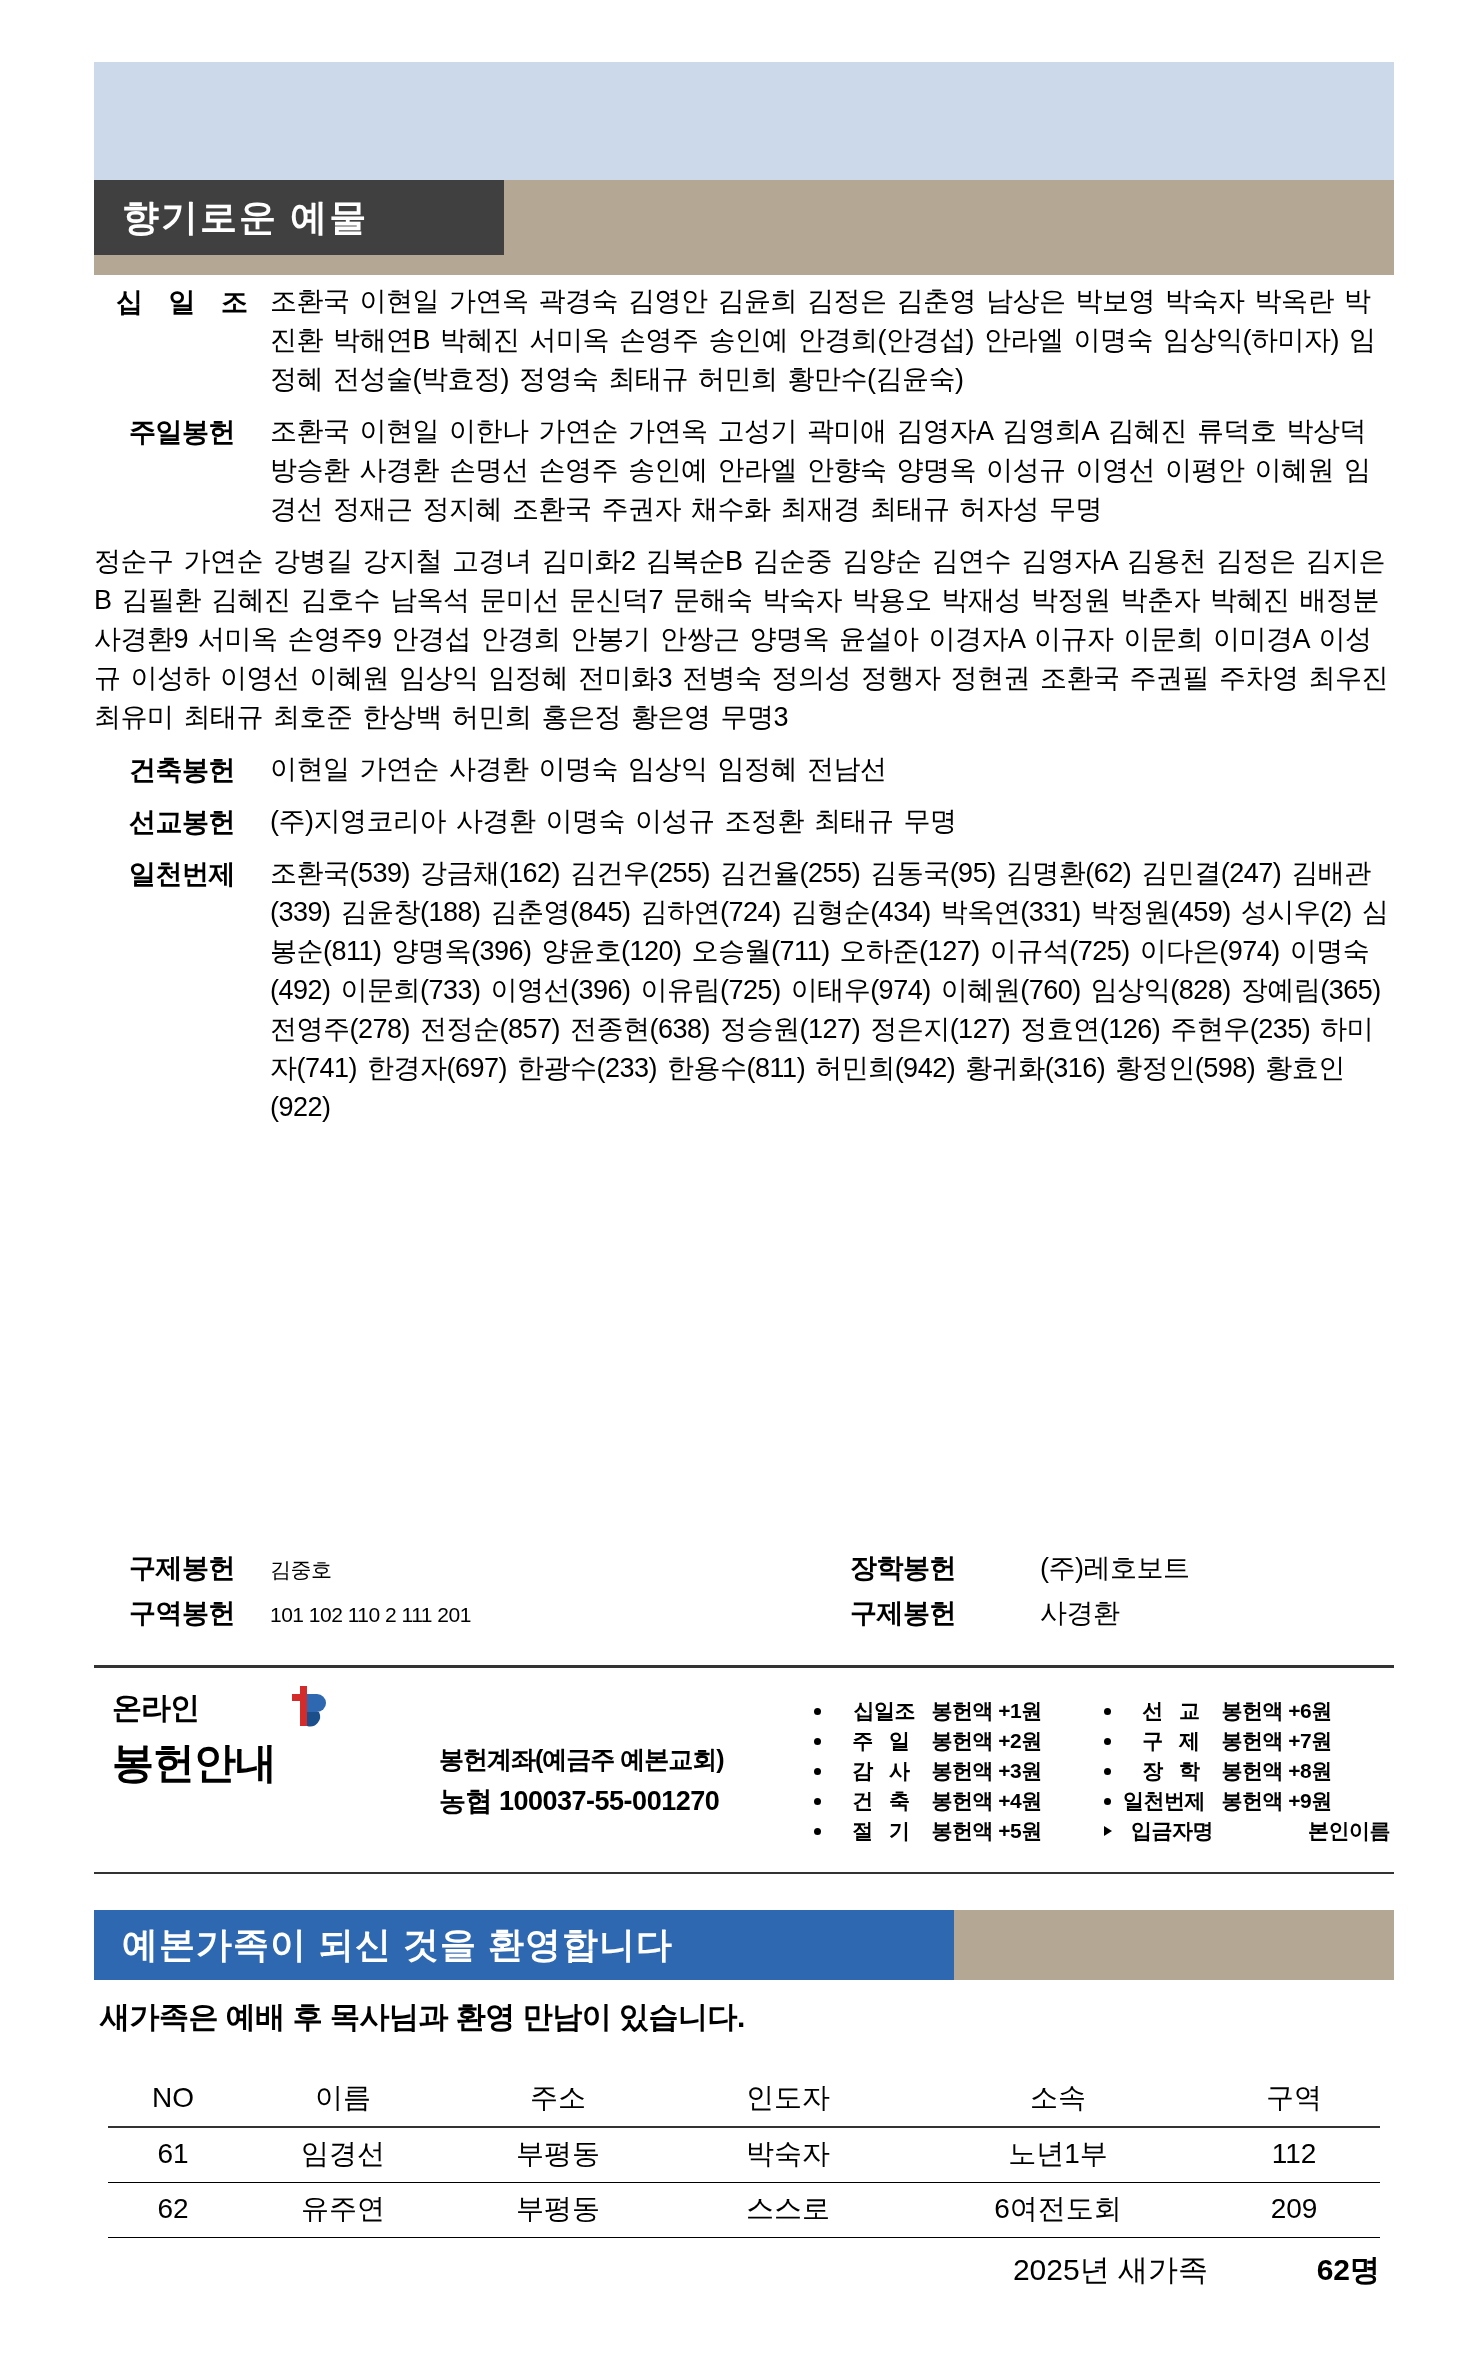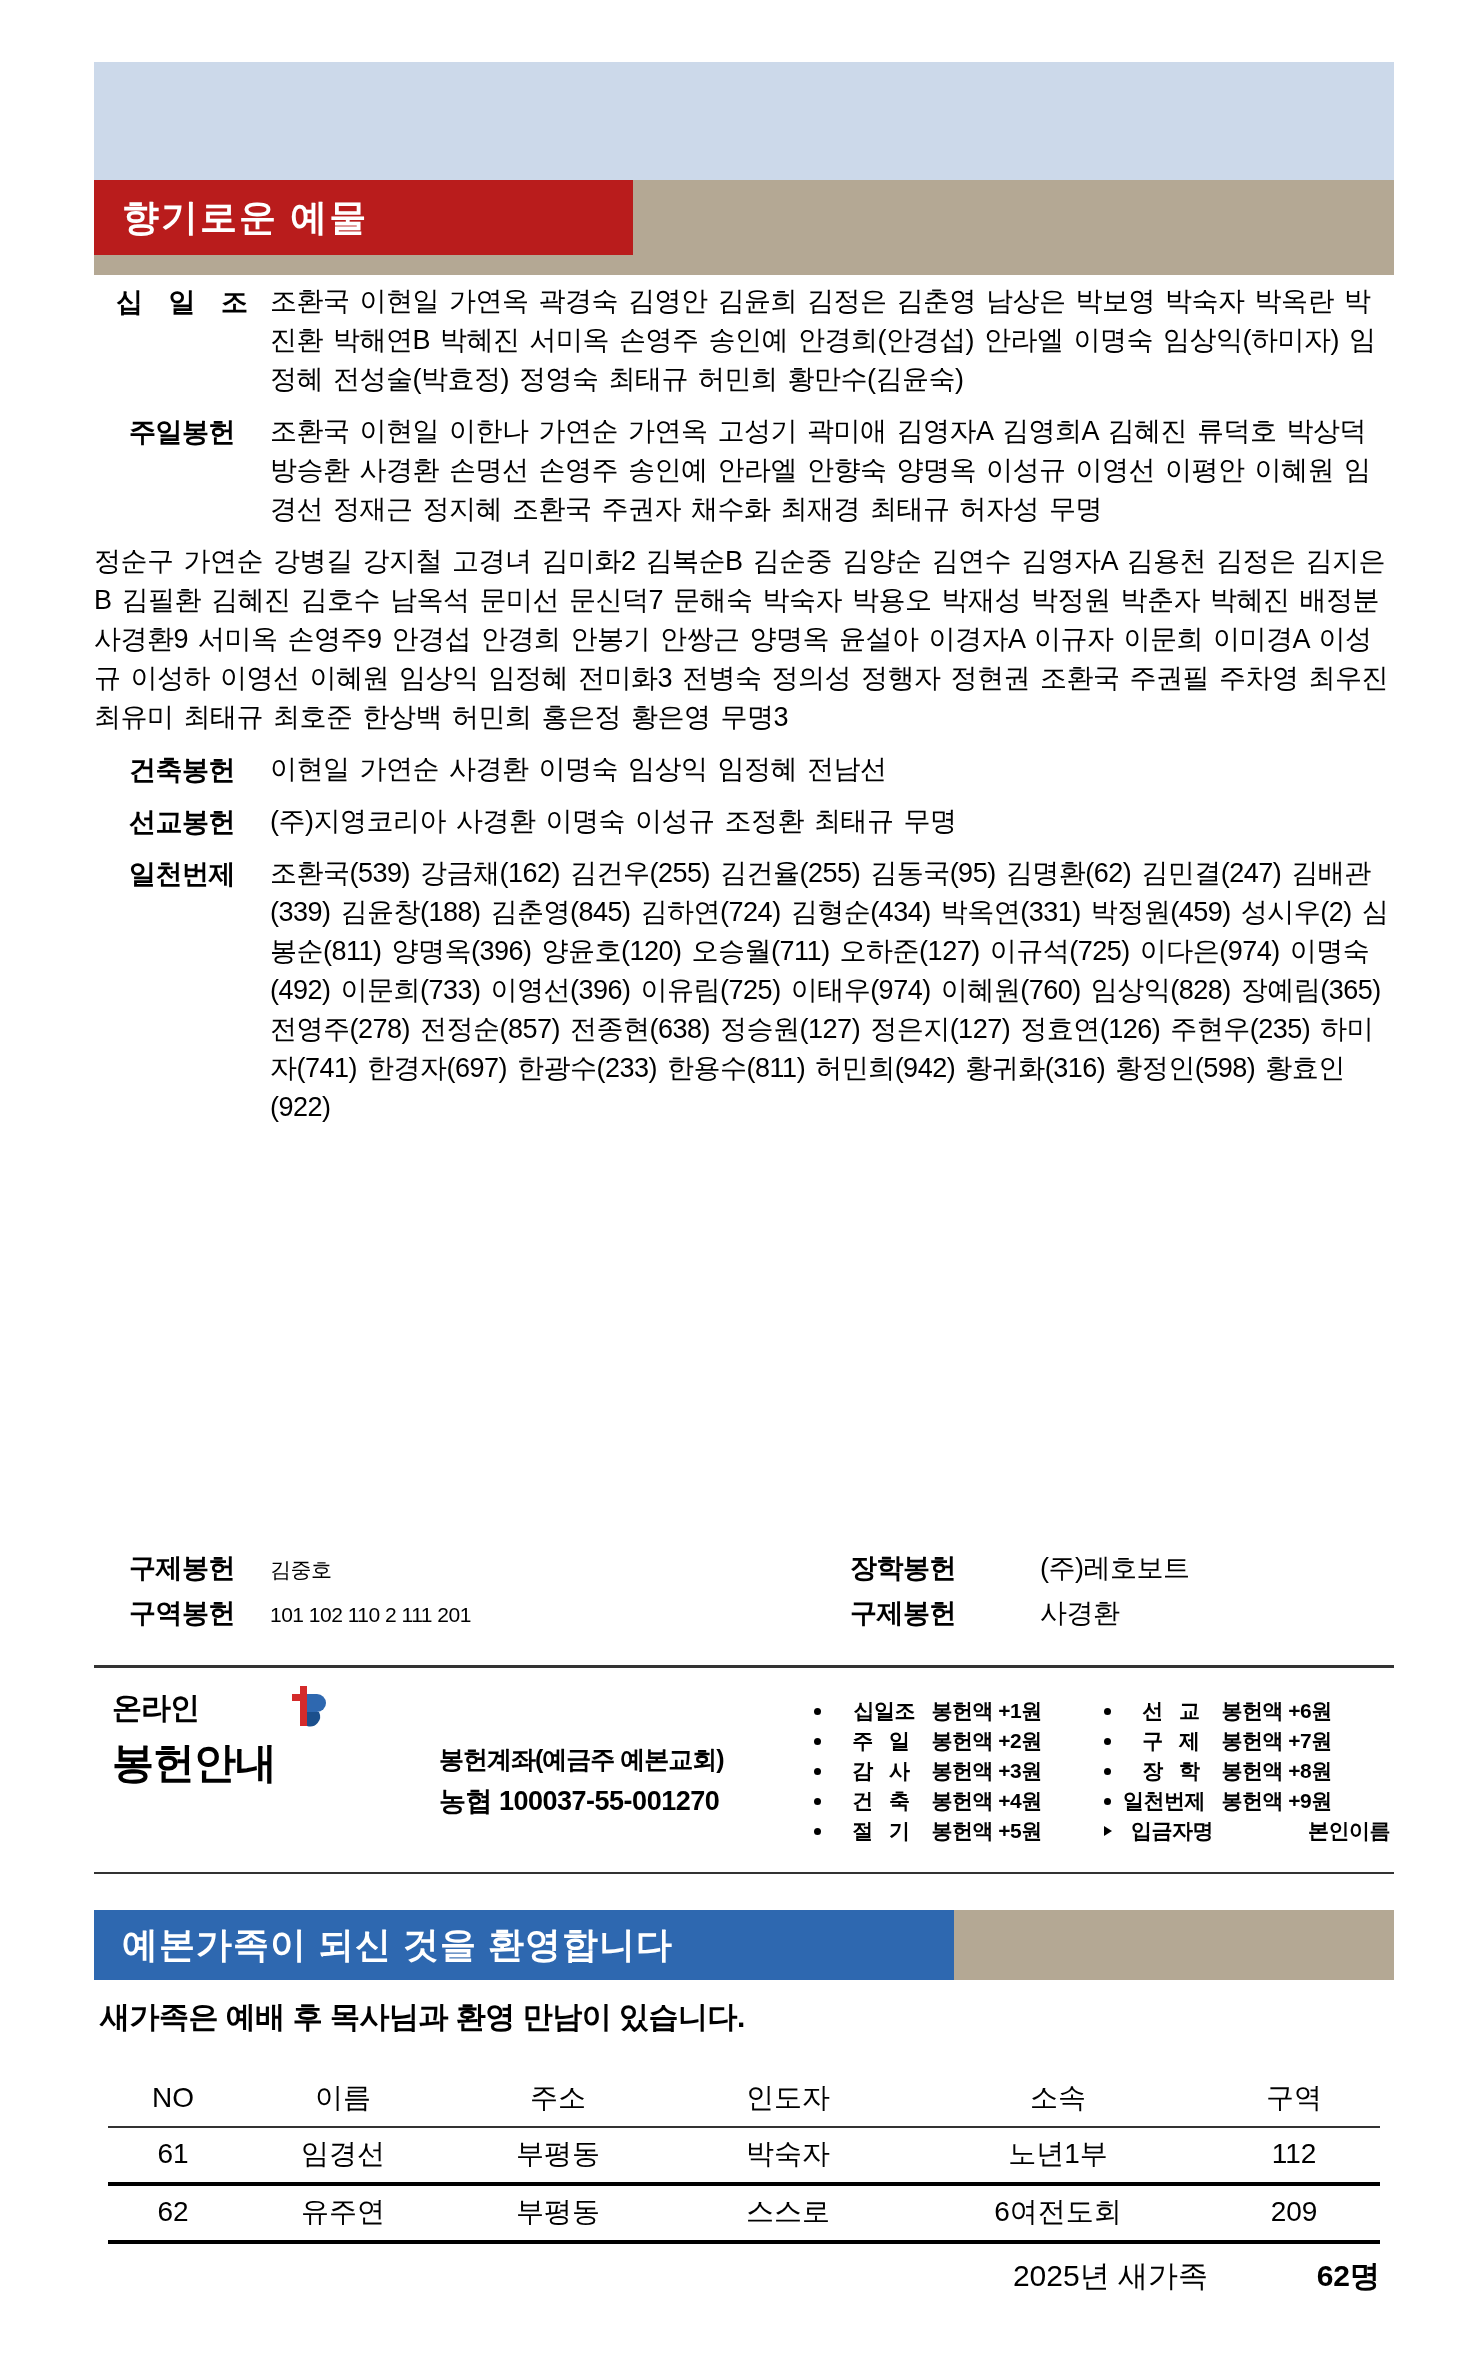--- a/index.html
+++ b/index.html
@@ -30,22 +30,22 @@
   }
   .band-tan {
     position: absolute;
     left: 94px; top: 180px;
     width: 1300px; height: 95px;
     background: #b4a894;
   }
   .title-blue {
     position: absolute;
     left: 94px; top: 180px;
-    width: 539px; height: 75px;
-    background: #b91c1c;
+    width: 410px; height: 75px;
+    background: #404040;
     display: flex;
     align-items: center;
     padding-left: 28px;
     box-sizing: border-box;
   }
   .title-blue span {
     color: #ffffff;
     font-size: 37px;
     font-weight: bold;
     letter-spacing: 2px;
@@ -243,21 +243,21 @@
   }
   .nf-table th {
     font-weight: normal;
     padding: 7px 0 9px 0;
     text-align: center;
     border-bottom: 2px solid #333;
   }
   .nf-table td {
     padding: 7px 0 9px 0;
     text-align: center;
-    border-bottom: 4px solid #000000;
+    border-bottom: 1px solid #000000;
   }
   .nf-table tr.total td {
     border-bottom: none;
     text-align: right;
     padding-top: 12px;
   }
   .nf-total-label { font-size: 30px; }
   .nf-total-count { font-size: 30px; font-weight: bold; }
 </style>
 </head>

